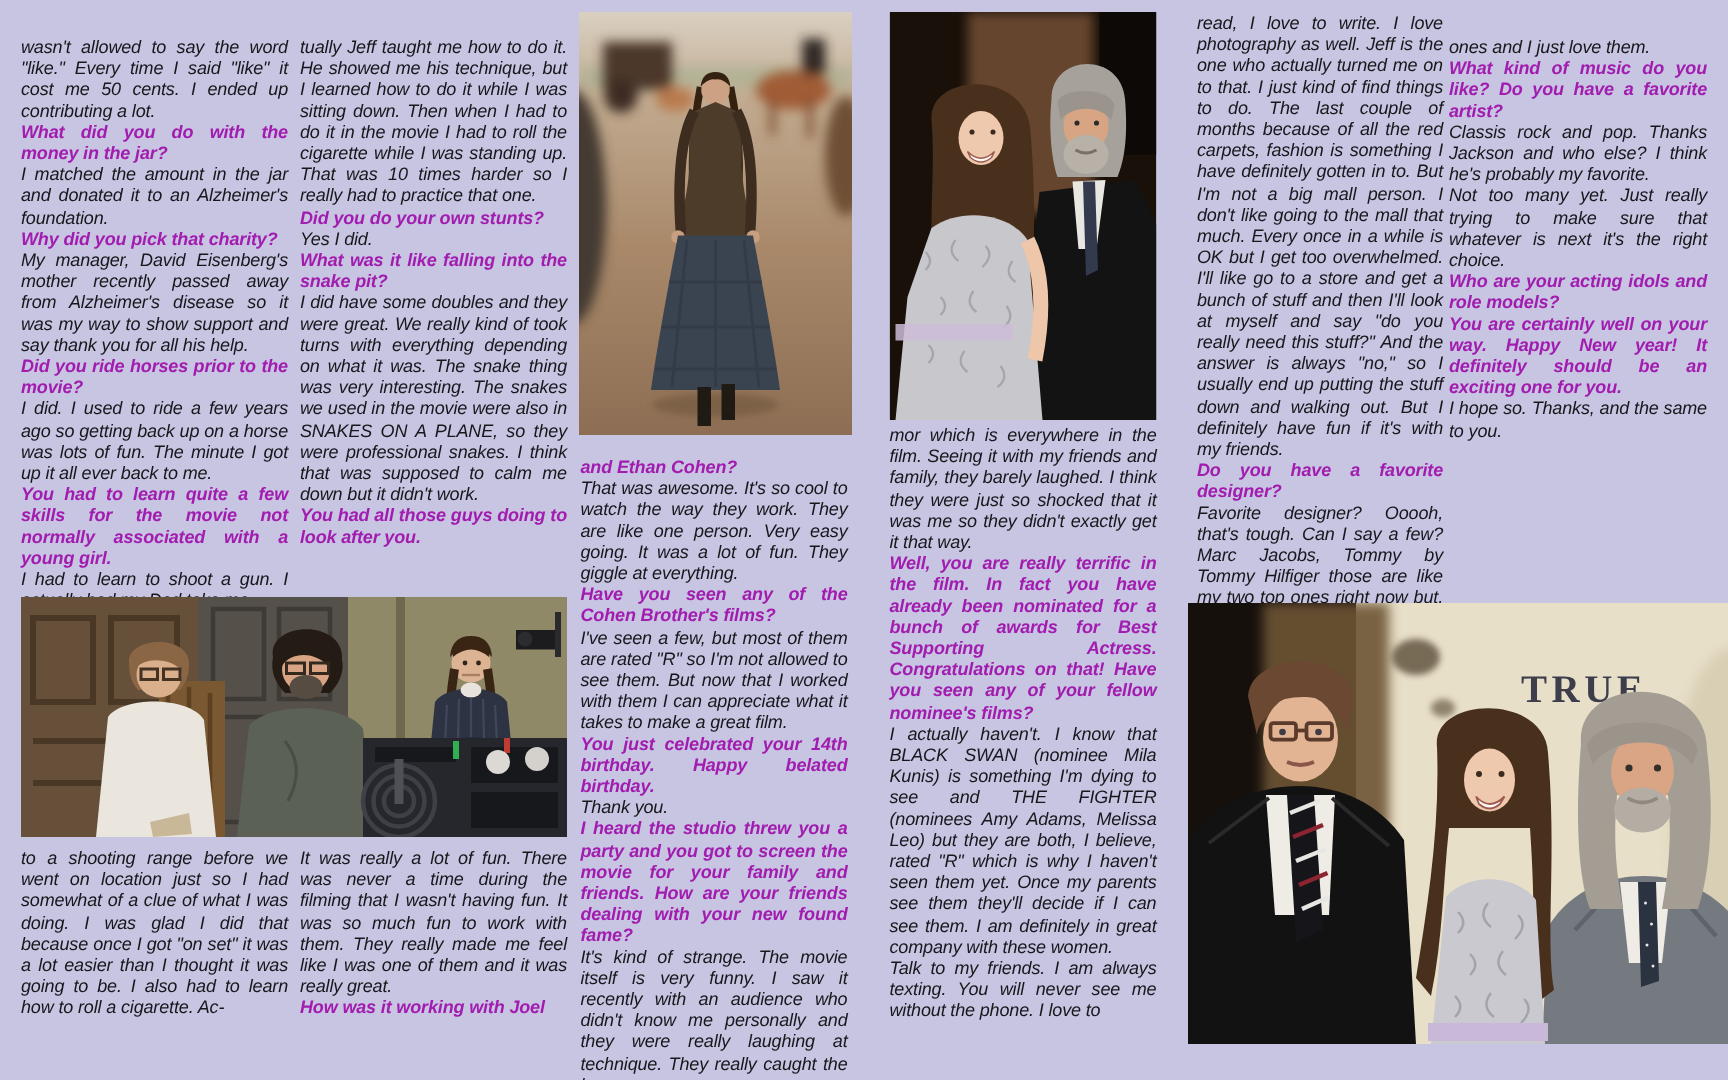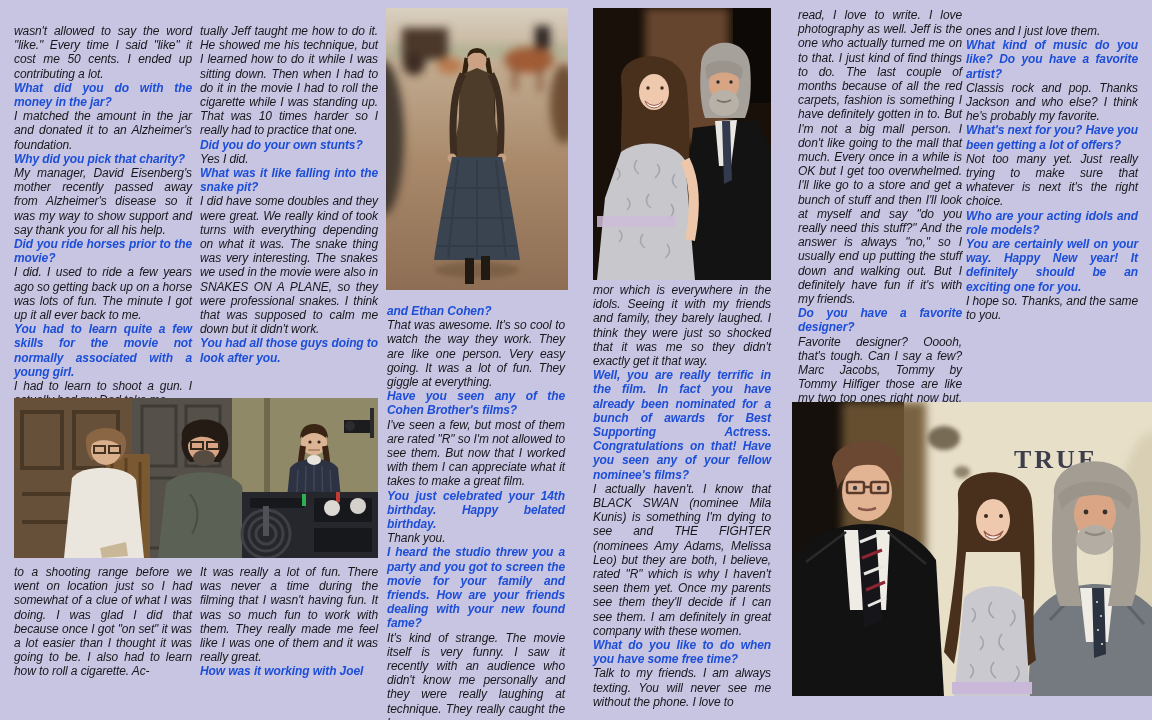--- a/index.html
+++ b/index.html
@@ -13,21 +13,21 @@
   .col{
     position:absolute;
     text-align:justify;
     font-size:12px;
     line-height:14.2px;
     color:#17171c;
     letter-spacing:-0.1px;
     font-style:italic;
   }
   .col p{margin:0;padding:0;}
-  .col p.q{color:#1d4ed8;font-weight:bold;}
+  .col p.q{color:#a21caf;font-weight:bold;}
   .photo{position:absolute;overflow:hidden;}
   .photo svg{display:block;}
 </style>
 </head>
 <body>
 
 <div id="page">
 
   <div class="col" style="left:14px;top:24px;width:178px;">
       <p class="a">wasn't allowed to say the word "like." Every time I said "like" it cost me 50 cents. I ended up contributing a lot.</p>
@@ -59,36 +59,34 @@
       <p class="q">and Ethan Cohen?</p>
       <p class="a">That was awesome. It's so cool to watch the way they work. They are like one person. Very easy going. It was a lot of fun. They giggle at everything.</p>
       <p class="q">Have you seen any of the Cohen Brother's films?</p>
       <p class="a">I've seen a few, but most of them are rated "R" so I'm not allowed to see them. But now that I worked with them I can appreciate what it takes to make a great film.</p>
       <p class="q">You just celebrated your 14th birthday. Happy belated birthday.</p>
       <p class="a">Thank you.</p>
       <p class="q">I heard the studio threw you a party and you got to screen the movie for your family and friends. How are your friends dealing with your new found fame?</p>
       <p class="a">It's kind of strange. The movie itself is very funny. I saw it recently with an audience who didn't know me personally and they were really laughing at technique. They really caught the hu-</p>
     </div>
   <div class="col" style="left:593px;top:283px;width:178px;">
-      <p class="a">mor which is everywhere in the idols. Seeing it with my friends and family, they barely laughed. I think they were just so shocked that it was me so they didn't exactly get it that way.</p>
+      <p class="a">mor which is everywhere in the film. Seeing it with my friends and family, they barely laughed. I think they were just so shocked that it was me so they didn't exactly get it that way.</p>
       <p class="q">Well, you are really terrific in the film. In fact you have already been nominated for a bunch of awards for Best Supporting Actress. Congratulations on that! Have you seen any of your fellow nominee's films?</p>
       <p class="a">I actually haven't. I know that BLACK SWAN (nominee Mila Kunis) is something I'm dying to see and THE FIGHTER (nominees Amy Adams, Melissa Leo) but they are both, I believe, rated "R" which is why I haven't seen them yet. Once my parents see them they'll decide if I can see them. I am definitely in great company with these women.</p>
-      <p class="q">What do you like to do when you have some free time?</p>
       <p class="a">Talk to my friends. I am always texting. You will never see me without the phone. I love to</p>
     </div>
   <div class="col" style="left:798px;top:8px;width:164px;">
       <p class="a">read, I love to write. I love photography as well. Jeff is the one who actually turned me on to that. I just kind of find things to do. The last couple of months because of all the red carpets, fashion is something I have definitely gotten in to. But I'm not a big mall person. I don't like going to the mall that much. Every once in a while is OK but I get too overwhelmed. I'll like go to a store and get a bunch of stuff and then I'll look at myself and say "do you really need this stuff?" And the answer is always "no," so I usually end up putting the stuff down and walking out. But I definitely have fun if it's with my friends.</p>
       <p class="q">Do you have a favorite designer?</p>
       <p class="a">Favorite designer? Ooooh, that's tough. Can I say a few?  Marc Jacobs, Tommy by Tommy Hilfiger those are like my two top ones right now but, I'm not joking, every day I find out about new</p>
     </div>
   <div class="col" style="left:966px;top:24px;width:172px;">
       <p class="a">ones and I just love them.</p>
       <p class="q">What kind of music do you like? Do you have a favorite artist?</p>
       <p class="a">Classis rock and pop. Thanks Jackson and who else? I think he's probably my favorite.</p>
-      <p class="q">What's next for you? Have you been getting a lot of offers?</p>
       <p class="a">Not too many yet. Just really trying to make sure that whatever is next it's the right choice.</p>
       <p class="q">Who are your acting idols and role models?</p>
       <p class="q">You are certainly well on your way. Happy New year! It definitely should be an exciting one for you.</p>
       <p class="a">I hope so. Thanks, and the same to you.</p>
     </div>
 
   <div class="photo" style="left:386px;top:8px;width:182px;height:282px;" role="img" aria-label="Girl in period costume with braids walking through dusty western town with horses behind">
     <svg viewBox="0 0 182 282" width="182" height="282">
       <defs>
         <linearGradient id="p1g" x1="0" y1="0" x2="0" y2="1">

